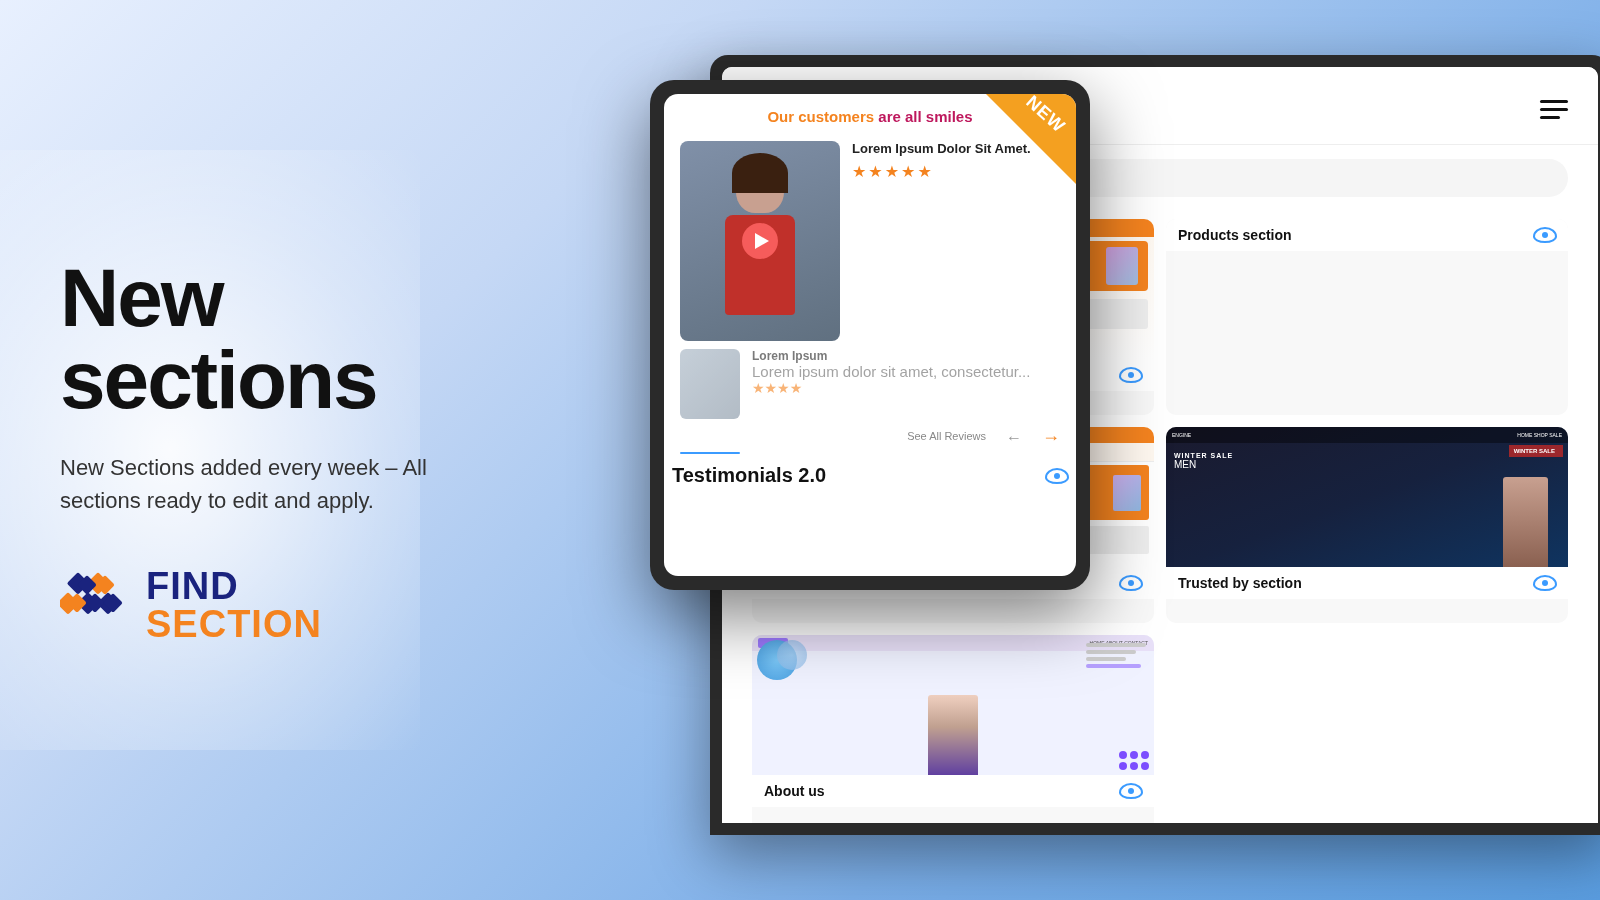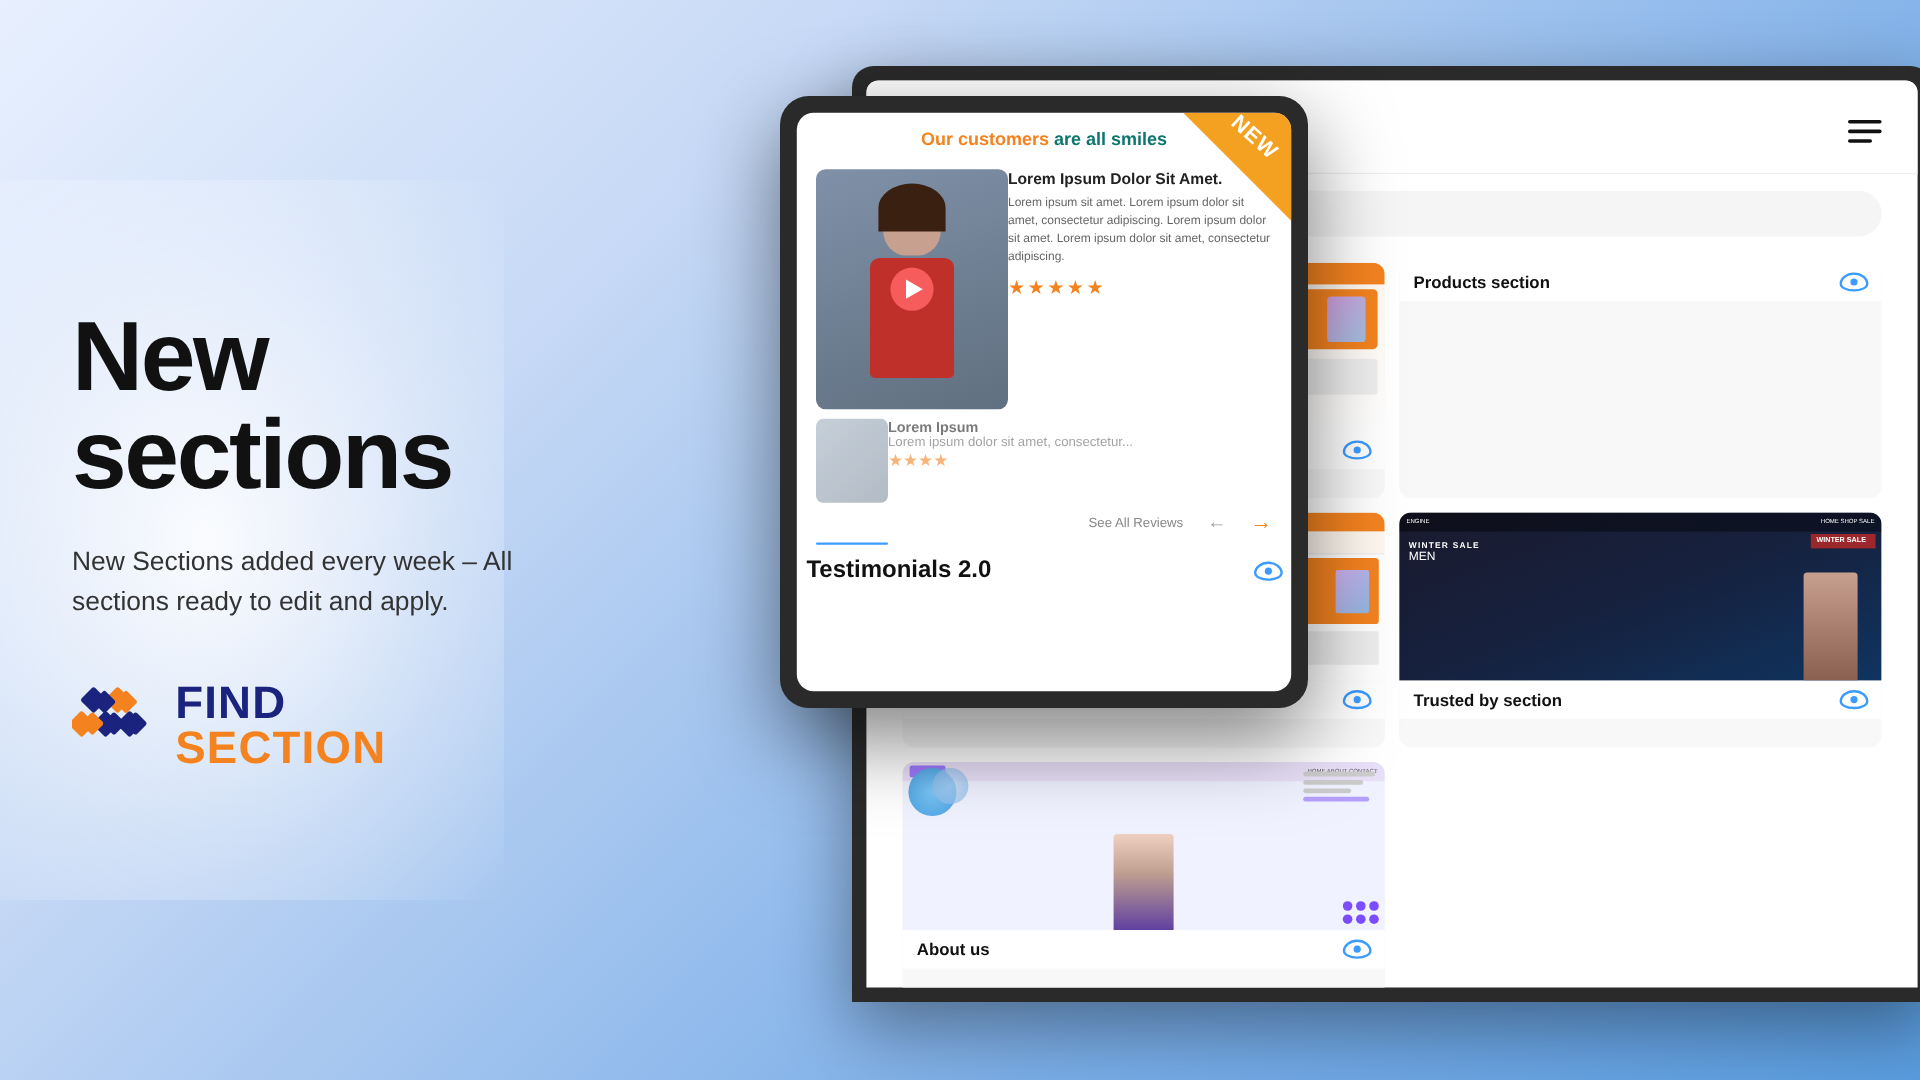--- a/index.html
+++ b/index.html
@@ -493,21 +493,21 @@
       text-align: center;
       padding: 14px 20px 8px;
       font-size: 15px;
       font-weight: 600;
       color: #333;
     }
     .testimonial-header span:first-child { color: #f4831f; }
 
     .testimonial-content {
       display: flex;
-      gap: 0;
+      gap: 12px;
       padding: 8px 16px;
     }
 
     .testimonial-img {
       width: 160px;
       height: 200px;
       flex-shrink: 0;
       border-radius: 8px;
       background: linear-gradient(160deg, #8090a8 0%, #607080 100%);
       position: relative;
@@ -591,21 +591,21 @@
       font-size: 16px;
       letter-spacing: 2px;
     }
 
     
     .second-review {
       opacity: 0.6;
       padding: 0 16px;
     }
     .second-review-title { font-size: 12px; font-weight: 700; color: #222; }
-    .second-review-body { font-size: 11px; color: #666; }
+    .second-review-body { font-size: 15px; color: #666; }
     .second-stars { color: #f4831f; font-size: 14px; }
 
     .see-all-link {
       text-align: right;
       padding: 6px 16px;
       font-size: 11px;
       color: #888;
       display: flex;
       align-items: center;
       justify-content: flex-end;
@@ -835,40 +835,39 @@
   </div>
 
   <div class="tablet">
     <div class="tablet-screen">
 
       <div class="new-badge"></div>
       <div class="new-text">NEW</div>
 
       <div class="testimonial-header">
         <span style="color:#f4831f;font-weight:700">Our customers</span>
-        <span style="color:#0f766e"> are all smiles</span>
+        <span style="color:#be185d"> are all smiles</span>
       </div>
 
       <div class="testimonial-content">
 
         <div class="testimonial-img">
           <div class="woman-figure">
             <div class="woman-head">
               <div class="woman-hair"></div>
             </div>
             <div class="woman-body"></div>
           </div>
           <div class="play-btn">
             <div class="play-triangle"></div>
           </div>
         </div>
 
         <div class="testimonial-text-block">
           <div class="testimonial-title">Lorem Ipsum Dolor Sit Amet.</div>
-          <div class="testimonial-body">Lorem ipsum sit amet. Lorem ipsum dolor sit amet, consectetur adipiscing. Lorem ipsum dolor sit amet. Lorem ipsum dolor sit amet, consectetur adipiscing.</div>
           <div class="stars">★★★★★</div>
         </div>
       </div>
 
       <div class="second-review testimonial-content">
         <div style="width:60px;height:70px;background:linear-gradient(135deg,#a0b0c0,#8090a0);border-radius:6px;flex-shrink:0"></div>
         <div class="testimonial-text-block">
           <div class="second-review-title">Lorem Ipsum</div>
           <div class="second-review-body">Lorem ipsum dolor sit amet, consectetur...</div>
           <div class="second-stars">★★★★</div>

